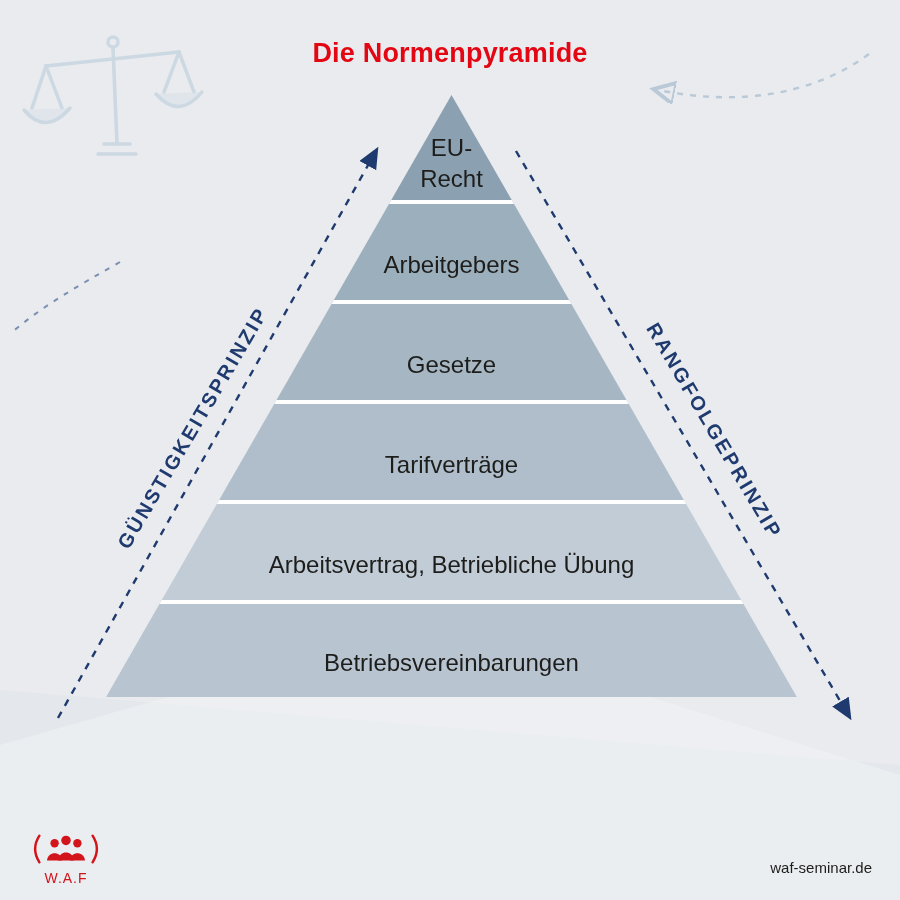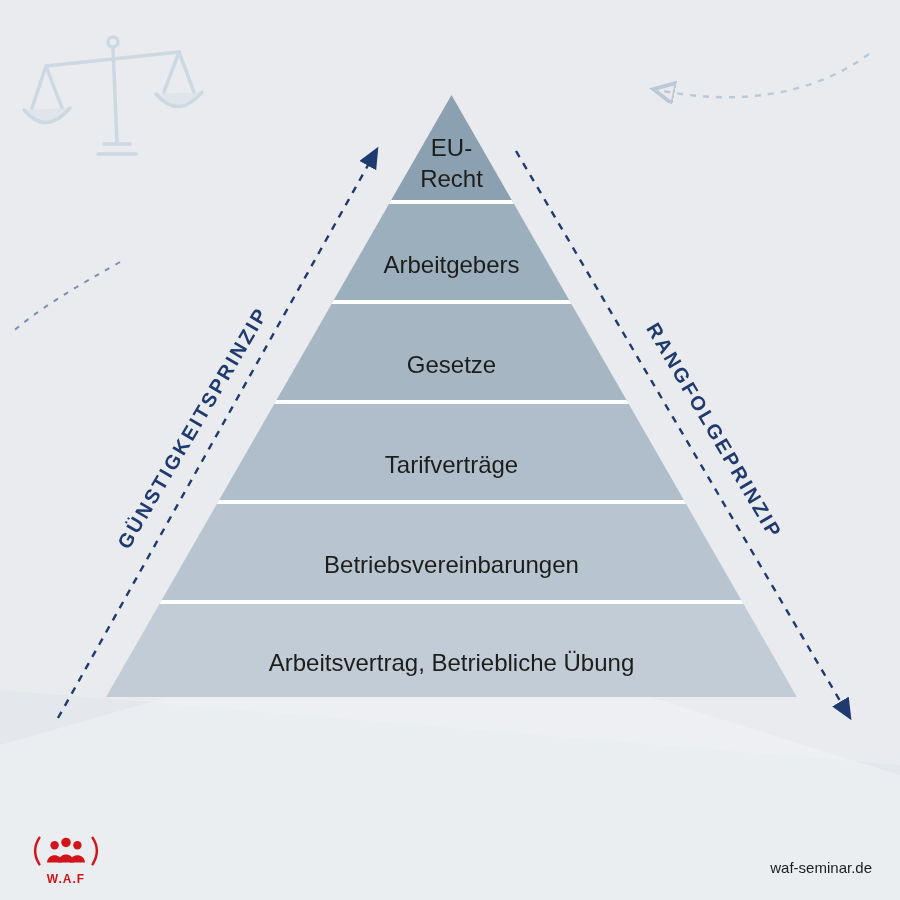--- a/index.html
+++ b/index.html
@@ -37,21 +37,21 @@
   .side-label {
     position:absolute; font-size:20px; font-weight:bold; letter-spacing:2.5px;
     color:#1e3a6e; white-space:nowrap;
   }
   .side-label.left  { left:193px; top:428px; transform:translate(-50%,-50%) rotate(-59.5deg); }
   .side-label.right { left:714px; top:431px; transform:translate(-50%,-50%) rotate(59.5deg); }
 
   .scales-icon { position:absolute; left:16px; top:22px; }
 
   .logo { position:absolute; left:24px; bottom:14px; width:84px; text-align:center; color:#d2151b; }
-  .logo-text { font-size:12px; font-weight:bold; letter-spacing:1px; margin-top:-2px; }
+  .logo-text { font-size:14px; font-weight:normal; letter-spacing:1px; margin-top:-2px; }
 
   .website {
     position:absolute; right:28px; bottom:24px;
     font-size:15px; font-weight:normal; color:#1d1d1b;margin-left:28px;
   }
 </style>
 </head>
 <body>
 
 <div class="canvas">
@@ -68,39 +68,40 @@
     <line x1="30" y1="44" x2="16" y2="86"></line>
     <line x1="30" y1="44" x2="46" y2="86"></line>
     <path d="M 8 88 Q 30 114 54 86" fill="#d7e0e8" fill-opacity="0.5"></path>
     <line x1="163" y1="30" x2="148" y2="70"></line>
     <line x1="163" y1="30" x2="178" y2="70"></line>
     <path d="M 140 72 Q 163 98 186 70" fill="#d7e0e8" fill-opacity="0.5"></path>
     <path d="M 88 122 h 26"></path>
     <path d="M 82 132 h 38"></path>
   </svg>
 
+  <h1 class="title">Die Normenpyramide</h1>
 
   <div class="pyramid">
       <div class="level" style="background: rgb(139, 160, 176);">
         <span>EU-Recht</span>
       </div>
       <div class="level" style="background: rgb(156, 175, 188);">
         <span>Arbeitgebers</span>
       </div>
       <div class="level" style="background: rgb(166, 183, 195);">
         <span>Gesetze</span>
       </div>
       <div class="level" style="background: rgb(175, 190, 202);">
         <span>Tarifverträge</span>
       </div>
+      <div class="level" style="background: rgb(193, 204, 214);">
+        <span>Arbeitsvertrag, Betriebliche Übung</span>
+      </div>
       <div class="level" style="background: rgb(184, 197, 208);">
         <span>Betriebsvereinbarungen</span>
-      </div>
-      <div class="level" style="background: rgb(193, 204, 214);">
-        <span>Arbeitsvertrag, Betriebliche Übung</span>
       </div>
     </div>
 
   <div class="side-label left">GÜNSTIGKEITSPRINZIP</div>
   <div class="side-label right">RANGFOLGEPRINZIP</div>
 
   <svg class="overlay-svg" viewBox="0 0 900 900">
     <defs>
       <marker id="arrowNavy" markerWidth="12" markerHeight="12" refX="7" refY="4" orient="auto">
         <path d="M0,0 L9,4 L0,8 Z" fill="#1e3a6e"></path>

